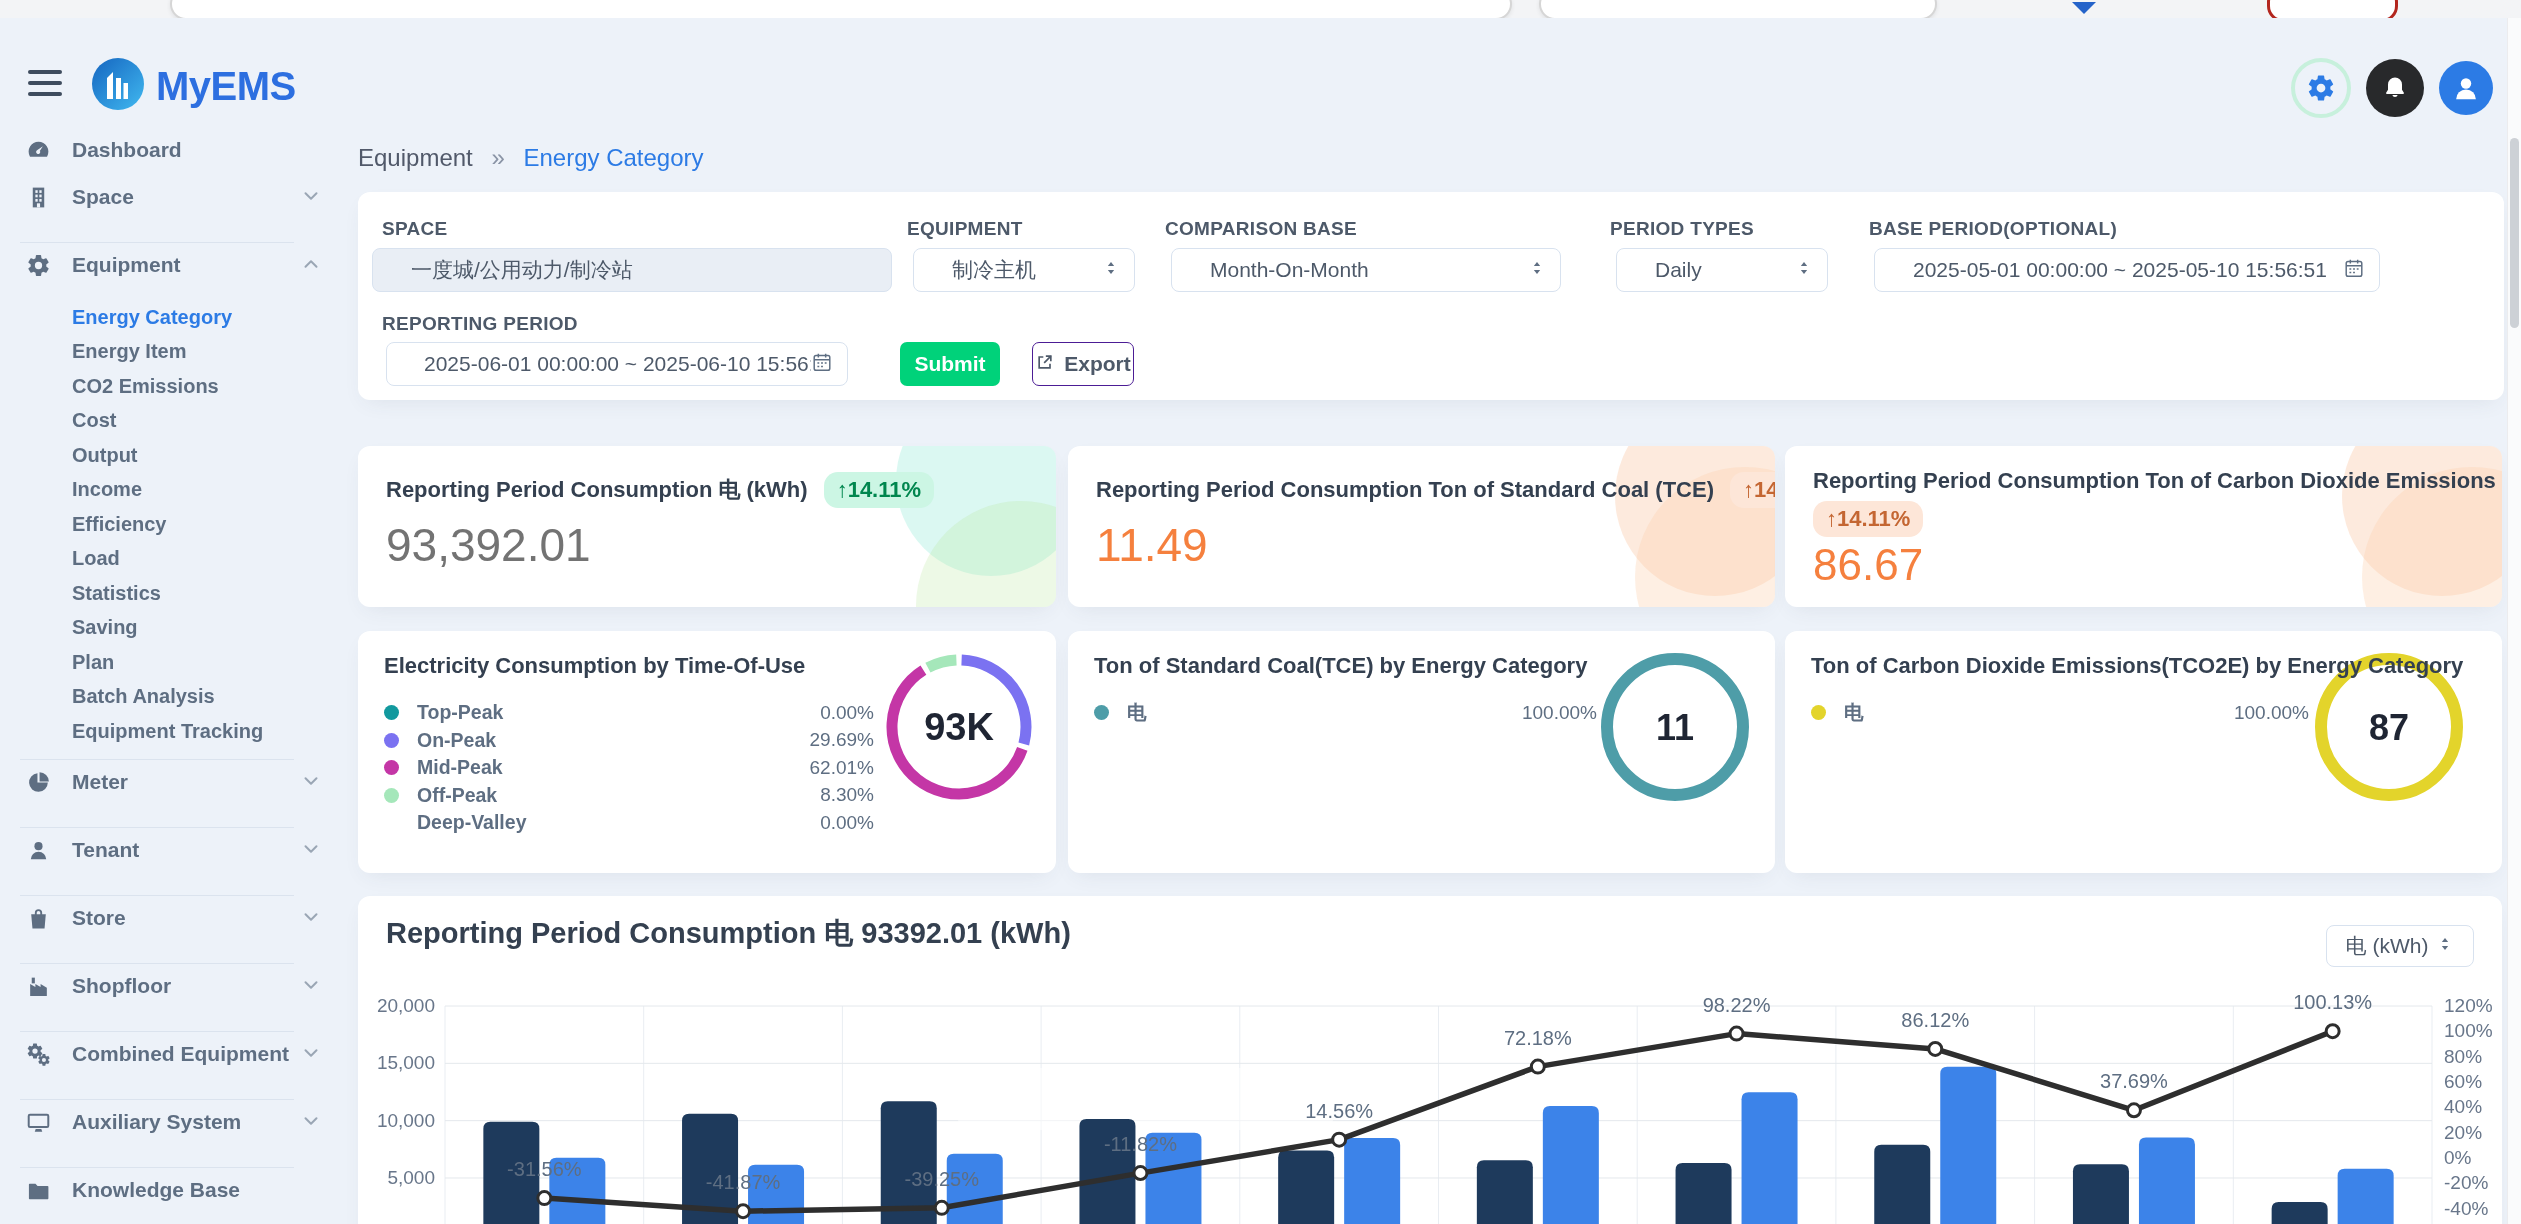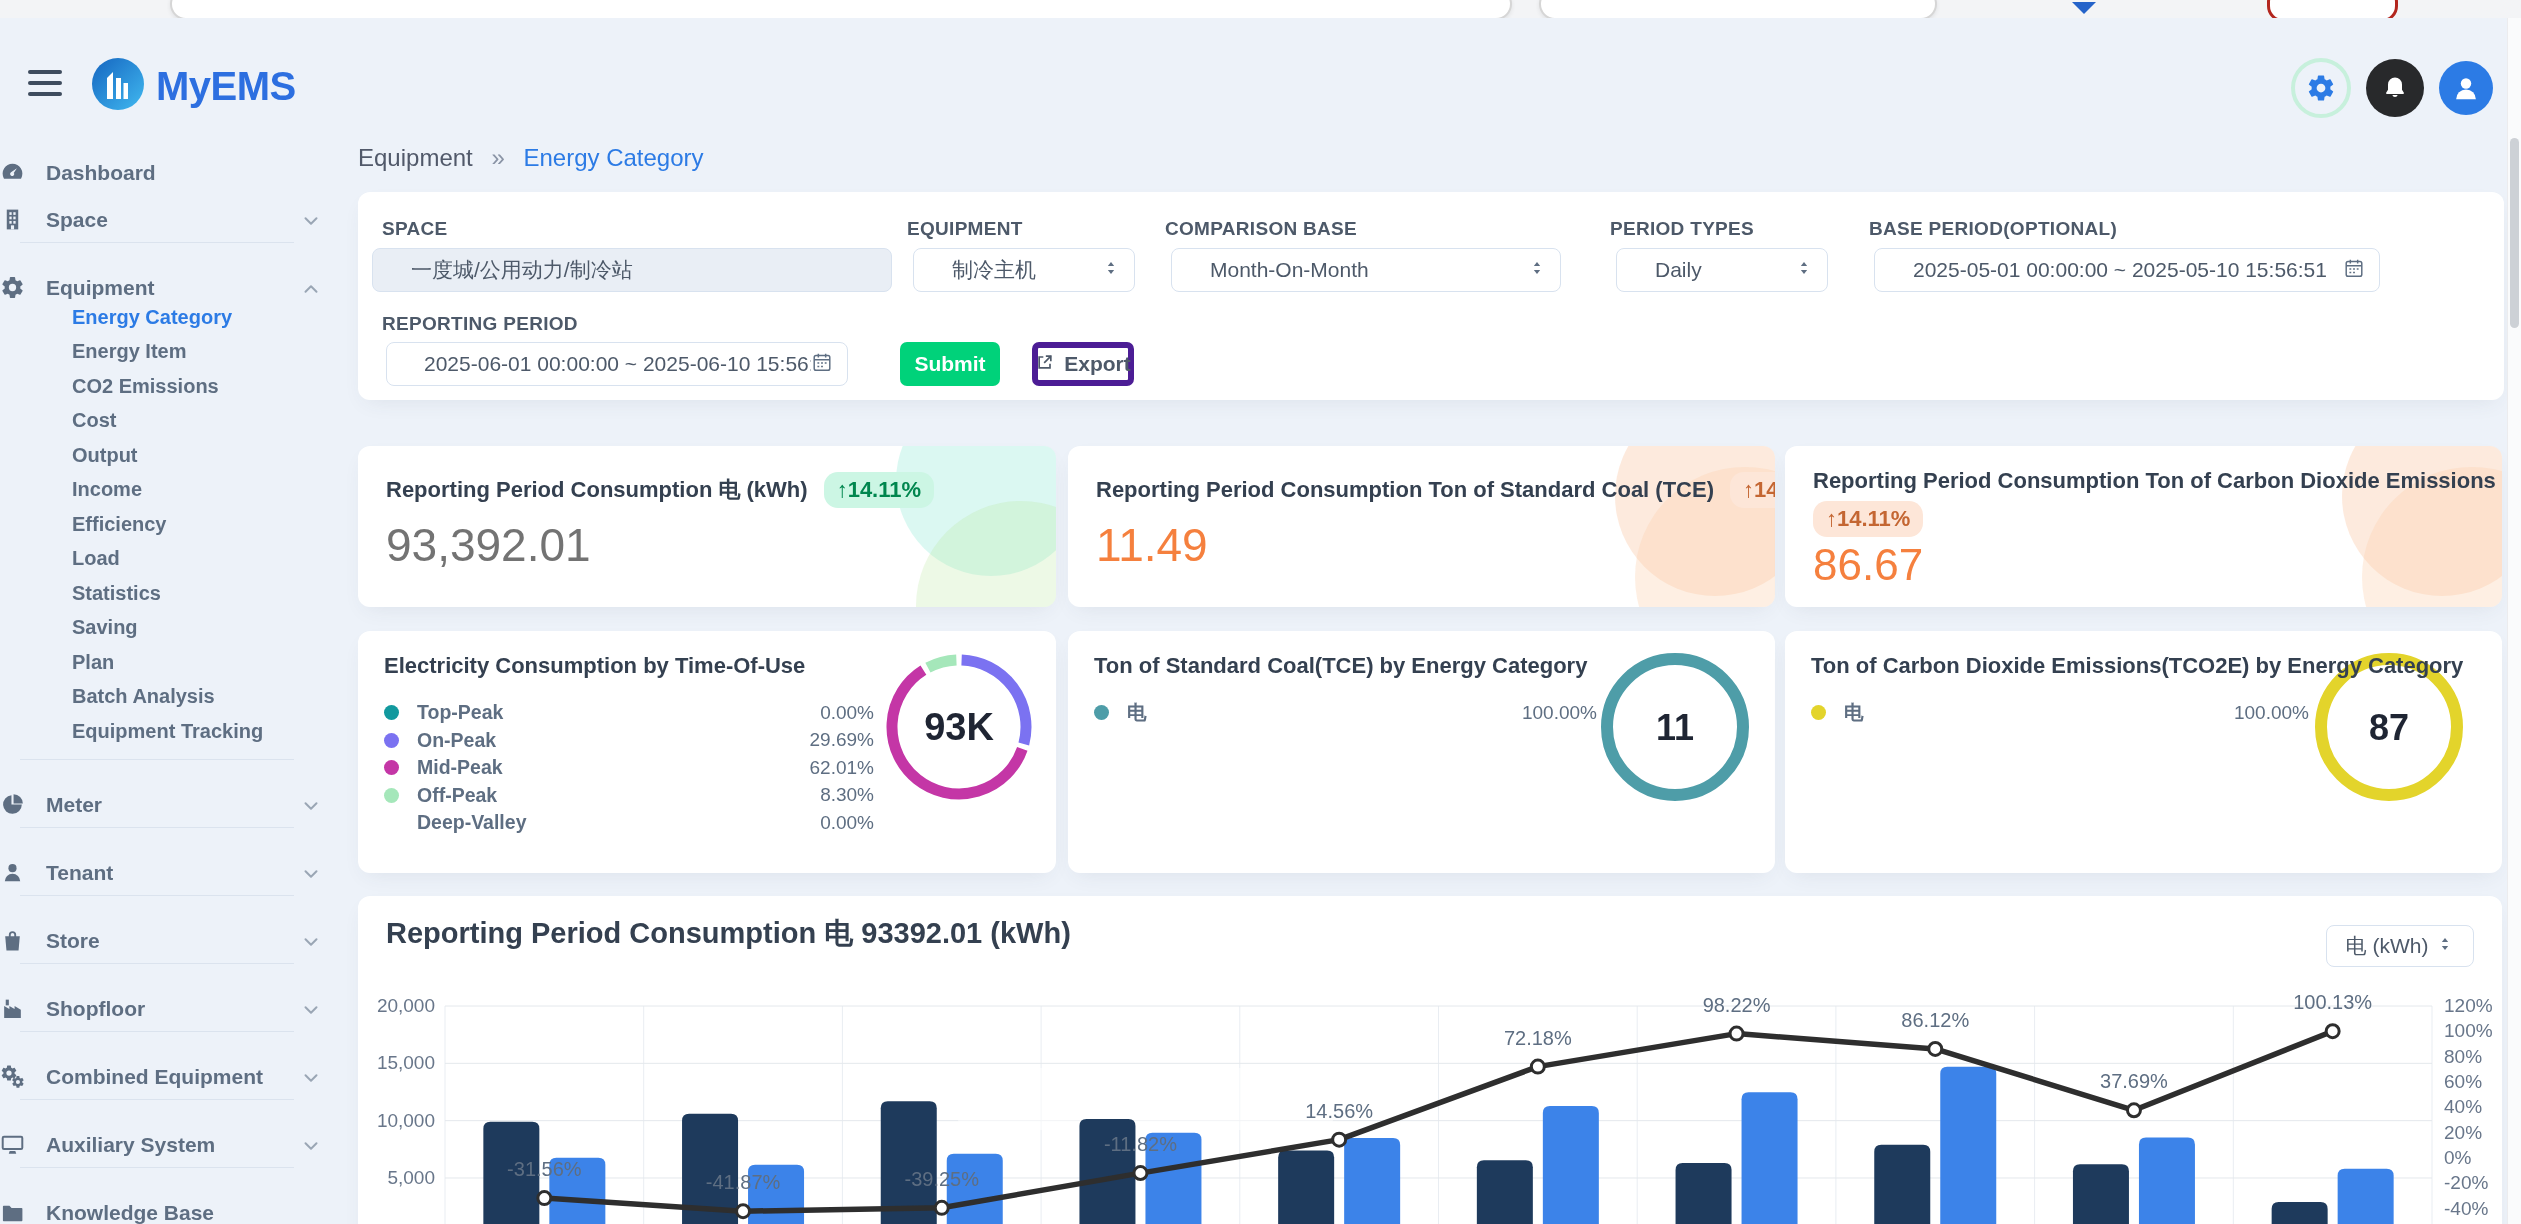--- a/index.html
+++ b/index.html
@@ -21,39 +21,39 @@
   .hamburger{position:absolute;left:28px;top:52px;width:34px;height:26px;cursor:pointer;}
   .hamburger span{display:block;width:34px;height:4px;border-radius:2px;background:#3e4c5e;margin-bottom:7px;}
   .logo{position:absolute;left:92px;top:40px;display:flex;align-items:center;gap:12px;}
   .logo-name{font-size:40px;font-weight:800;color:#2d6fe0;letter-spacing:-.5px;}
   .hdr-icons{position:absolute;right:28px;top:40px;display:flex;align-items:center;gap:15px;}
   .gear-badge{width:52px;height:52px;border-radius:50%;border:4px solid #c7f0dc;display:flex;align-items:center;justify-content:center;cursor:pointer;background:transparent;}
   .bell-badge{width:58px;height:58px;border-radius:50%;background:#28292b;display:flex;align-items:center;justify-content:center;cursor:pointer;}
   .avatar-badge{width:54px;height:54px;border-radius:50%;background:#2c7be5;display:flex;align-items:center;justify-content:center;cursor:pointer;}
   
   .sidebar{position:absolute;left:0;top:118px;width:356px;bottom:0;padding-top:20px;}
-  .side-item{display:flex;align-items:flex-end;height:47px;cursor:pointer;color:#5e6e82;}
+  .side-item{display:flex;align-items:flex-start;height:47px;padding-left:26px;cursor:pointer;color:#5e6e82;}
   .side-item .s-icon{width:30px;display:flex;align-items:center;margin-right:16px;color:#5e6e82;}
   .side-item .s-label{font-size:21px;font-weight:600;}
   .side-item .s-chev{margin-left:auto;margin-right:34px;display:flex;align-items:center;}
   .side-sub{height:34.5px;display:flex;align-items:center;padding-left:72px;font-size:20px;font-weight:600;color:#5e6e82;cursor:pointer;}
   .side-sub.active{color:#2c7be5;}
   .side-divider{border-top:1px solid #dbe3ee;margin:10px 62px 10px 20px;}
   
   .breadcrumb{position:absolute;left:358px;top:144px;font-size:24px;color:#51596a;}
   .breadcrumb .sep{color:#8a94a6;margin:0 12px;}
   .breadcrumb .active{color:#2c7be5;cursor:pointer;}
   .card{position:absolute;background:#fff;border-radius:12px;box-shadow:0 8px 22px -8px rgba(60,70,90,.10);overflow:hidden;}
   
   .f-label{position:absolute;font-size:19px;font-weight:700;color:#4d5969;letter-spacing:.3px;}
   .f-input{position:absolute;height:44px;border:1px solid #d8e2ef;border-radius:8px;background:#fff;display:flex;align-items:center;padding:0 14px;font-size:21px;color:#4d5969;box-sizing:border-box;cursor:pointer;}
   .f-input.fill{background:#e9eef5;}
   .f-input .grow{flex:1;white-space:nowrap;overflow:hidden;margin-left:24px;}
   .btn-submit{position:absolute;border:none;border-radius:7px;background:#00d27a;color:#fff;font-size:21px;font-weight:700;cursor:pointer;font-family:inherit;}
-  .btn-export{position:absolute;border:6px solid #4c1d95;border-radius:7px;background:#fff;color:#4d5969;font-size:21px;font-weight:600;cursor:pointer;display:flex;align-items:center;justify-content:center;gap:9px;font-family:inherit;}
+  .btn-export{position:absolute;border:1px solid #4c1d95;border-radius:7px;background:#fff;color:#4d5969;font-size:21px;font-weight:600;cursor:pointer;display:flex;align-items:center;justify-content:center;gap:9px;font-family:inherit;}
   
   .stat-inner{position:relative;padding:26px 28px 0;z-index:1;}
   .stat-title-row{display:flex;align-items:center;gap:16px;flex-wrap:nowrap;}
   .stat-title{font-size:22px;font-weight:600;color:#344050;white-space:nowrap;}
   .badge{display:inline-flex;align-items:center;padding:5px 13px;border-radius:14px;font-size:22px;font-weight:700;white-space:nowrap;}
   .badge.success{background:#ccf6e4;color:#00864e;}
   .badge.warning{background:#fde6d8;color:#c46632;}
   .stat-value{font-size:46px;font-weight:400;margin-top:12px;line-height:1.1;}
   .blob{position:absolute;border-radius:50%;z-index:0;}
   

